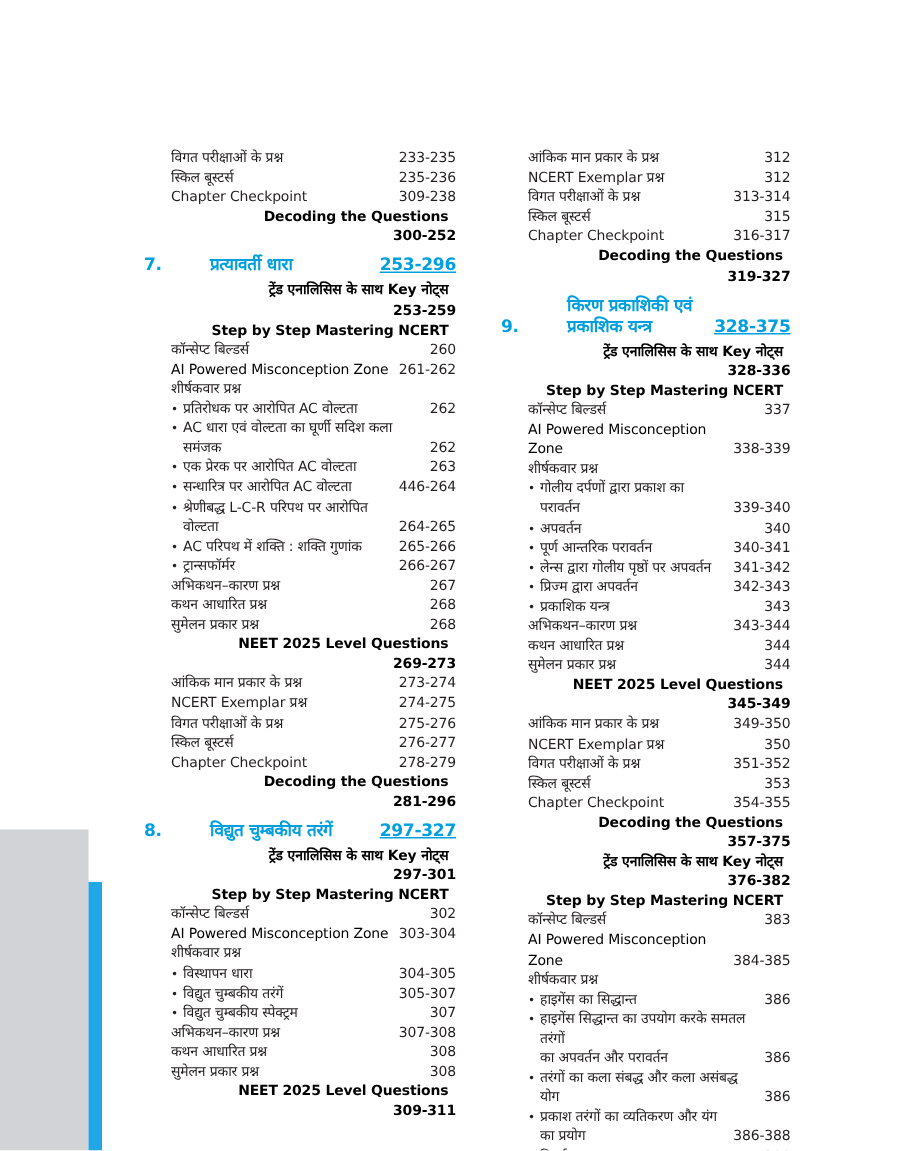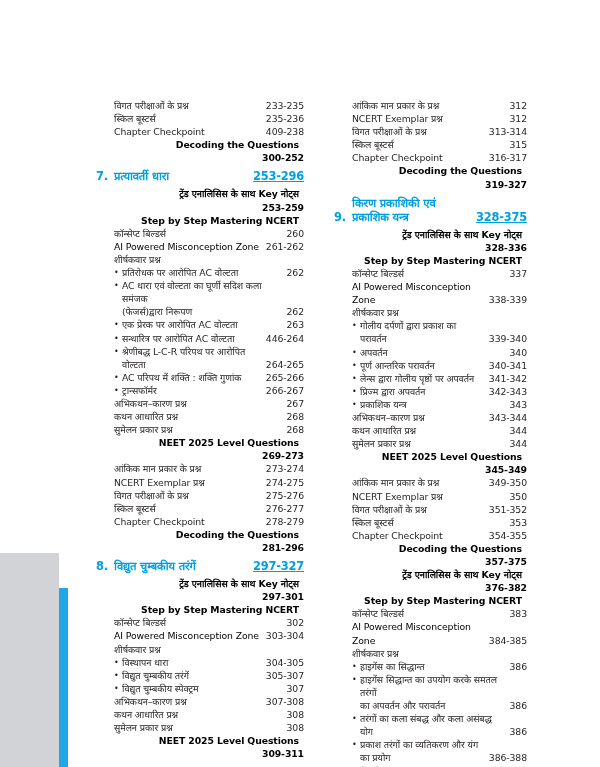--- a/index.html
+++ b/index.html
@@ -20,41 +20,41 @@
   .item .lbl{padding-left:18px;}
   .bullet .lbl{padding-left:26px;position:relative;}
   .bullet .blt{position:absolute;left:18px;top:0;font-size:8px;}
   .l2{display:block;}
   .chapter{
     color:var(--accent,#009fe0);font-weight:bold;
     font-size:11.4px;line-height:14px;letter-spacing:-0.2px;
     margin:5px 0 4px 0;
   }
   .chapter .num{flex:none;width:18px;}
-  .chapter .ttl{flex:1;padding-right:4px;min-width:0;}
+  .chapter .ttl{flex:1;padding-right:4px;min-width:0;margin-left:26px;}
   .chapter .pg{white-space:nowrap;text-decoration:underline;}
   .gray-block{position:absolute;left:0;top:553px;width:59px;height:214px;background:#d2d3d7;}
   .blue-bar{position:absolute;left:59px;top:588px;width:9px;height:179px;background:#21a7e6;}
 </style>
 </head>
 <body>
 
 <div class="page">
   <div class="col col-left" id="col-0">
       <div class="row item">
         <span class="lbl"><span class="t1">विगत परीक्षाओं के प्रश्न</span></span>
         <span class="pg">233-235</span>
       </div>
       <div class="row item">
         <span class="lbl"><span class="t1">स्किल बूस्टर्स</span></span>
         <span class="pg">235-236</span>
       </div>
       <div class="row item">
         <span class="lbl"><span class="t1">Chapter Checkpoint</span></span>
-        <span class="pg">409-238</span>
+        <span class="pg">309-238</span>
       </div>
       <div class="row item bold">
         <span class="lbl"><span class="t1">Decoding the Questions</span></span>
         <span class="pg">300-252</span>
       </div>
       <div class="row chapter">
         <span class="num">7.</span>
         <span class="ttl">प्रत्यावर्ती धारा</span>
         <span class="pg">253-296</span>
       </div>
@@ -76,21 +76,21 @@
       </div>
       <div class="row item">
         <span class="lbl"><span class="t1">शीर्षकवार प्रश्न</span></span>
         <span class="pg"></span>
       </div>
       <div class="row bullet">
         <span class="lbl"><span class="blt">•</span><span class="t1">प्रतिरोधक पर आरोपित AC वोल्टता</span></span>
         <span class="pg">262</span>
       </div>
       <div class="row bullet">
-        <span class="lbl"><span class="blt">•</span><span class="t1">AC धारा एवं वोल्टता का घूर्णी सदिश कला समंजक</span><span class="l2">(फेजर्स)द्वारा निरूपण</span></span>
+        <span class="lbl"><span class="blt">•</span><span class="t1">AC धारा एवं वोल्टता का घूर्णी सदिश कला समंजक</span></span>
         <span class="pg">262</span>
       </div>
       <div class="row bullet">
         <span class="lbl"><span class="blt">•</span><span class="t1">एक प्रेरक पर आरोपित AC वोल्टता</span></span>
         <span class="pg">263</span>
       </div>
       <div class="row bullet">
         <span class="lbl"><span class="blt">•</span><span class="t1">सन्धारित्र पर आरोपित AC वोल्टता</span></span>
         <span class="pg">446-264</span>
       </div>

